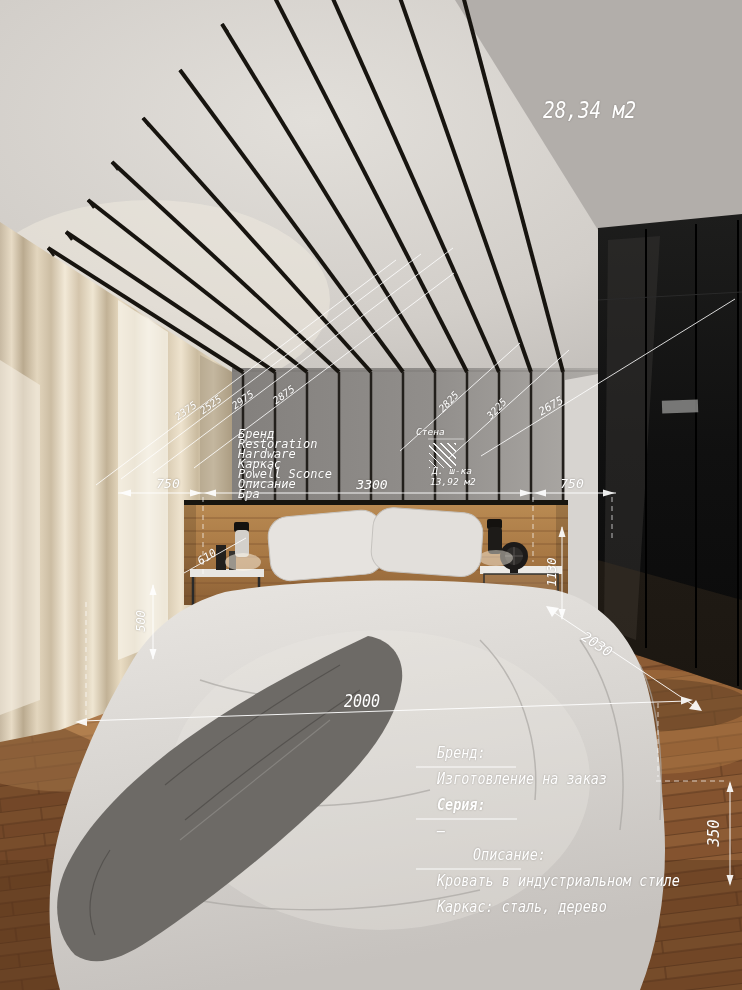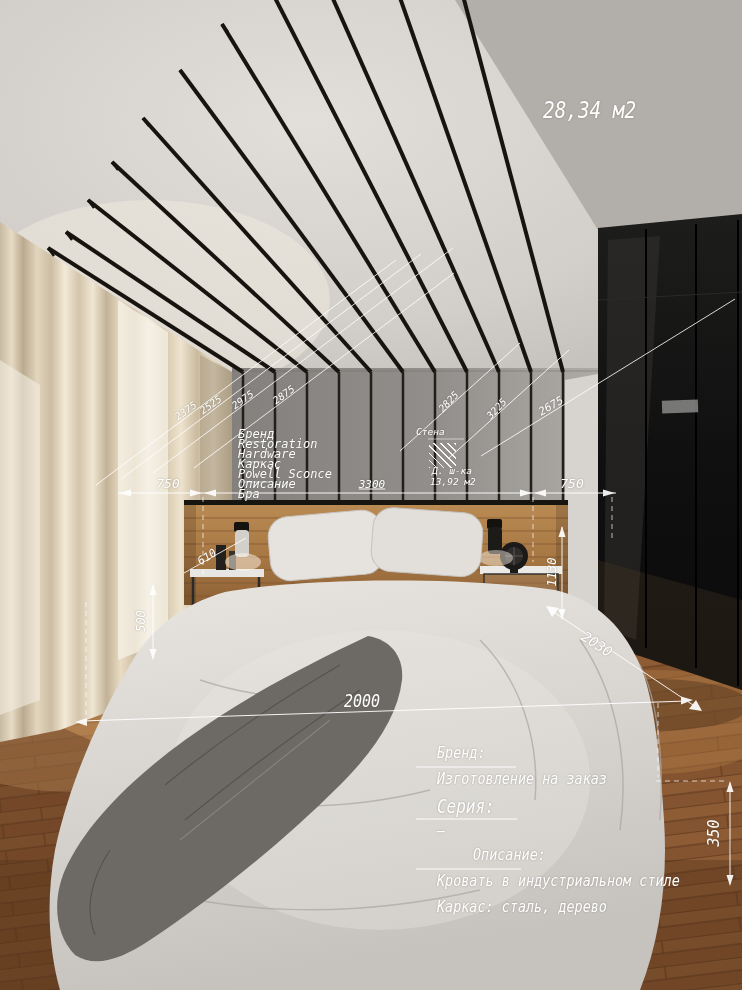--- a/index.html
+++ b/index.html
@@ -338,36 +338,36 @@
   <div class="anno dim" style="left:186px;top:411px;font-size:10px;transform:translate(-50%,-50%) rotate(-36deg);">2375</div>
   <div class="anno dim" style="left:211px;top:405px;font-size:10px;transform:translate(-50%,-50%) rotate(-36deg);">2525</div>
   <div class="anno dim" style="left:243px;top:400px;font-size:10px;transform:translate(-50%,-50%) rotate(-36deg);">2975</div>
   <div class="anno dim" style="left:284px;top:395px;font-size:10px;transform:translate(-50%,-50%) rotate(-36deg);">2875</div>
 
   <div class="anno dim" style="left:449px;top:402px;font-size:10px;transform:translate(-50%,-50%) rotate(-47deg);">2825</div>
   <div class="anno dim" style="left:497px;top:409px;font-size:10px;transform:translate(-50%,-50%) rotate(-47deg);">3225</div>
   <div class="anno dim" style="left:551px;top:406px;font-size:11px;transform:translate(-50%,-50%) rotate(-30deg);">2675</div>
 
   <div class="anno dim" style="left:168px;top:483px;font-size:13px;transform:translate(-50%,-50%);">750</div>
-  <div class="anno dim" style="left:372px;top:484px;font-size:11px;transform:translate(-50%,-50%);text-decoration:underline;">3300</div>
+  <div class="anno dim" style="left:372px;top:484px;font-size:13px;transform:translate(-50%,-50%);">3300</div>
   <div class="anno dim" style="left:572px;top:483px;font-size:13px;transform:translate(-50%,-50%);">750</div>
 
   <div class="anno dim" style="left:207px;top:557px;font-size:11px;transform:translate(-50%,-50%) rotate(-33deg);">610</div>
   <div class="anno dim" style="left:552px;top:572px;font-size:12px;transform:translate(-50%,-50%) rotate(-90deg);">1130</div>
   <div class="anno dim" style="left:141px;top:621px;font-size:12px;transform:translate(-50%,-50%) rotate(-90deg);">500</div>
   <div class="anno dim" style="left:597px;top:644px;font-size:14px;transform:translate(-50%,-50%) rotate(33deg);">2030</div>
   <div class="anno dim" style="left:362px;top:701px;font-size:17px;transform:translate(-50%,-50%) scaleX(.88);">2000</div>
   <div class="anno dim" style="left:714px;top:833px;font-size:15px;transform:translate(-50%,-50%) rotate(-90deg);">350</div>
 
   <div>
     <div class="anno" style="left:437px;top:745px;font-size:16px;">
       <span class="cond">Бренд:</span></div>
     <div class="anno" style="left:437px;top:771px;font-size:16px;">
       <span class="cond">Изготовление на заказ</span></div>
-    <div class="anno" style="left:437px;top:797px;font-size:19px;">
+    <div class="anno" style="left:437px;top:797px;font-size:16px;font-weight:bold;">
       <span class="cond">Серия:</span></div>
     <div class="anno" style="left:437px;top:823px;font-size:16px;">
       <span class="cond">–</span></div>
     <div class="anno" style="left:437px;top:847px;font-size:16px;margin-left:36px;">
       <span class="cond">Описание:</span></div>
     <div class="anno" style="left:437px;top:873px;font-size:16px;">
       <span class="cond">Кровать в индустриальном стиле</span></div>
     <div class="anno" style="left:437px;top:899px;font-size:16px;">
       <span class="cond">Каркас: сталь, дерево</span></div>
   </div>

